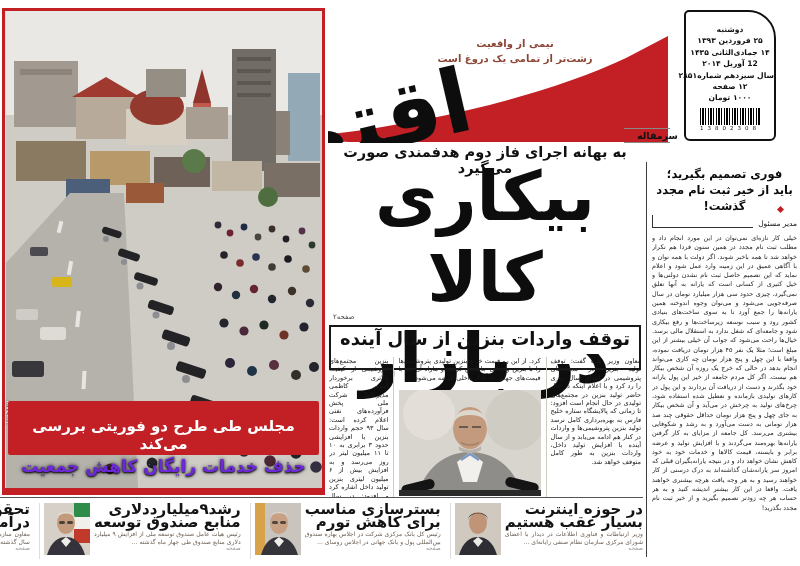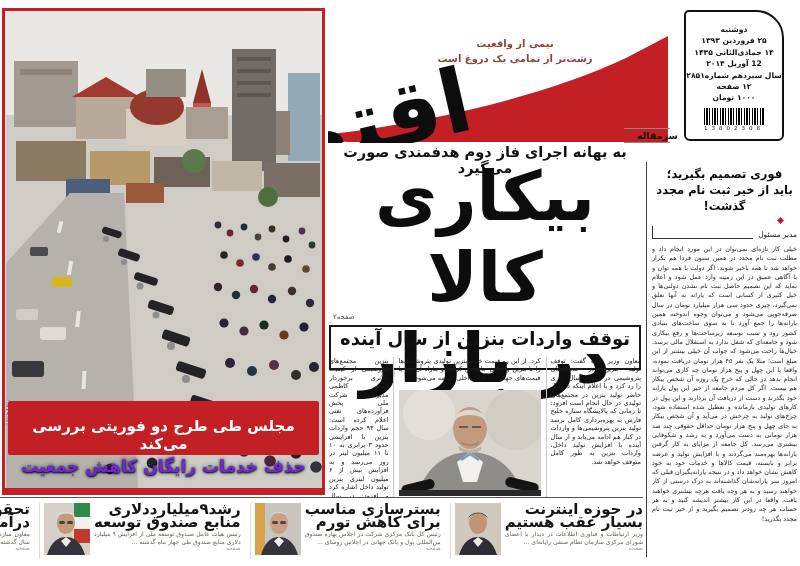--- a/index.html
+++ b/index.html
@@ -16,21 +16,21 @@
   .photo-head{margin-top:1px;color:#6d28d9;font-size:17px;font-weight:800;
     text-shadow:0 1px 2px #000,0 0 4px rgba(0,0,0,.8);letter-spacing:.5px;}
   .side-ref{position:absolute;left:6px;bottom:64px;transform:rotate(-90deg);transform-origin:left bottom;
     color:#fff;font-size:7px;text-shadow:0 0 2px #000;}
 
   
   .masthead{position:absolute;left:328px;top:0;width:472px;height:143px;}
   .masthead svg{position:absolute;left:0;top:0;}
   .motto{position:absolute;left:92px;top:36px;width:190px;text-align:center;
     color:#8d4536;font-weight:bold;font-size:10px;line-height:15px;}
-  .datebox{position:absolute;left:356px;top:10px;width:100px;height:131px;box-sizing:border-box;
+  .datebox{position:absolute;left:356px;top:10px;width:92px;height:131px;box-sizing:border-box;
     border:2px solid #111;border-radius:5px 28px 6px 6px;background:#fff;text-align:center;padding-top:12px;}
   .datebox .dl{font-size:7.6px;font-weight:bold;line-height:11.4px;white-space:nowrap;}
   .barcode{width:60px;height:17px;margin:4px auto 0;
     background:repeating-linear-gradient(90deg,#000 0 1px,#fff 1px 2px,#000 2px 4px,#fff 4px 5px,#000 5px 6px,#fff 6px 8px);}
   .barcode-digits{font-size:5.5px;letter-spacing:4px;direction:ltr;}
 
   
   .kicker{position:absolute;left:330px;top:144px;width:310px;text-align:center;
     font-size:14.5px;font-weight:bold;}
   .headline{position:absolute;left:330px;top:156px;width:310px;text-align:center;
@@ -47,21 +47,21 @@
   .official{width:142px;height:106px;margin-top:3px;background:#d8d4ce;overflow:hidden;}
 
   
   .vline{position:absolute;left:646px;top:162px;width:1px;height:395px;background:#3d3d3d;}
   .sec-label{position:absolute;left:624px;top:128px;width:46px;display:flex;direction:ltr;
     align-items:center;gap:13px;border-top:1px solid #888;border-bottom:1px solid #888;padding:1px 0;}
   .sec-sq{width:8px;height:8px;background:#c32026;}
   .sec-label span{font-size:9.5px;font-weight:bold;}
   .editorial{position:absolute;left:652px;top:166px;width:145px;}
   .ed-title{text-align:center;font-size:11.5px;font-weight:800;line-height:16px;color:#0c0c0c;}
-  .ed-byline{display:flex;align-items:flex-end;gap:5px;margin-top:12px;position:relative;}
+  .ed-byline{display:flex;align-items:flex-end;gap:5px;margin-top:1px;position:relative;}
   .ed-byline .nm{font-size:7.5px;white-space:nowrap;}
   .sigline{flex:1;height:12px;border-bottom:1px solid #333;border-left:1px solid #333;}
   .red-diamond{position:absolute;right:14px;top:-8px;width:5px;height:5px;background:#c32026;transform:rotate(45deg);}
   .ed-body{margin-top:6px;height:330px;overflow:hidden;font-size:6.4px;line-height:9.3px;
     text-align:justify;color:#1b1b1b;}
 
   
   .hline{position:absolute;left:0;top:497px;width:643px;height:1px;background:#555;}
   .bottom-row{position:absolute;left:0;top:503px;width:643px;height:56px;display:grid;
     grid-template-columns:repeat(4,1fr);column-gap:9px;}

